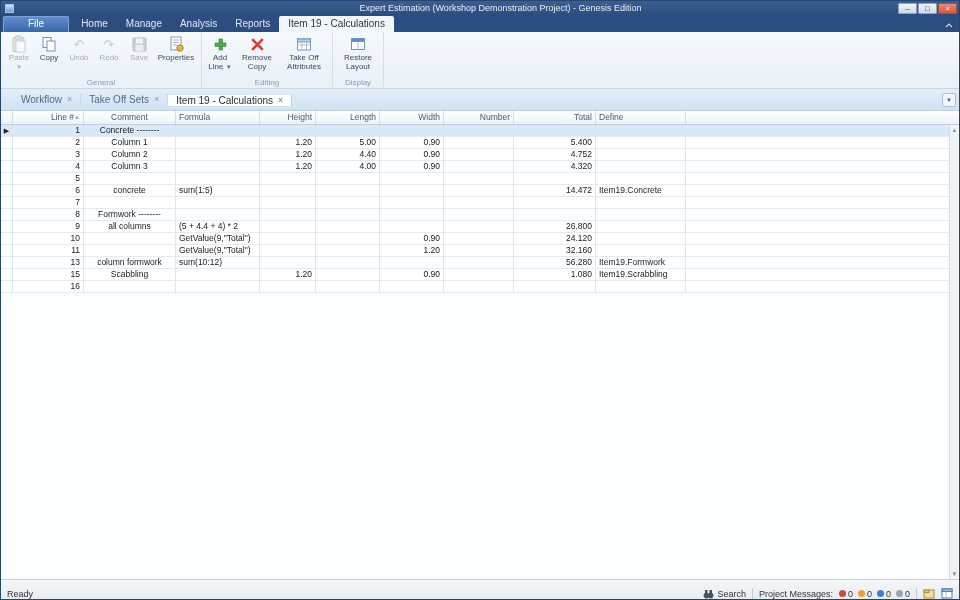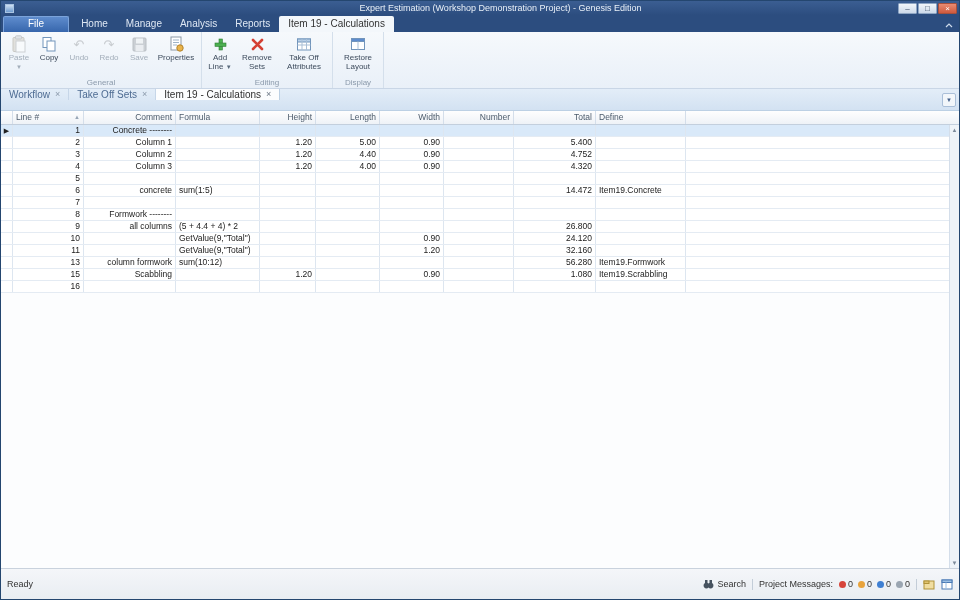--- a/index.html
+++ b/index.html
@@ -44,21 +44,21 @@
   .rbtn.disabled { color:#a3aeba; }
   .rbtn.disabled .ricon { opacity:.45; filter:grayscale(70%); }
   .lblwrap { font-size:8px; line-height:9px; }
   .drop { font-size:6px; color:#5a6b7d; }
   .rbtn.disabled .drop { color:#a3aeba; }
   .glyph-icon { font-size:13px; line-height:13px; color:#8d99a6; }
   .rgroup-label { font-size:8px; color:#8b9aab; text-align:center; height:11px; line-height:11px; }
 
   
   .doc-tabs { height:22px; flex:0 0 auto; background:linear-gradient(#e3edf8,#d3e2f2);
-              border-bottom:1px solid #bcd0e4; display:flex; align-items:flex-start; position:relative; }
+              border-bottom:1px solid #bcd0e4; display:flex; align-items:center; position:relative;padding-left:12px; }
   .dtab { display:flex; align-items:center; gap:5px; padding:0 8px; font-size:10px;
           color:#4d6b92; border-right:1px solid #c6d6e8; cursor:default; }
   .dtab.active { background:#fcfdfe; color:#2f2f2f; margin-bottom:-1px; border-right:1px solid #bcd0e4; }
   .tclose { color:#8b9aab; font-size:9px; line-height:9px; }
   .dtab.active .tclose { color:#6a7684; }
   .tab-list-btn { position:absolute; right:3px; top:4px; width:14px; height:14px;
                   background:#f2f6fa; border:1px solid #aabfd8; border-radius:2px;
                   font-size:6px; color:#44608a; display:flex; align-items:center; justify-content:center; }
 
   
@@ -71,40 +71,40 @@
   .hdr-line { display:flex; justify-content:space-between; align-items:center; }
   .sort { font-size:6px; color:#98a6b6; }
   .grid-row { display:flex; height:12px; flex:0 0 auto; border-bottom:1px solid #e4ebf3;
               background:#fff; font-size:8.5px; color:#222; }
   .grid-row.selected { background:#d9e9f9; }
   .cell { border-right:1px solid #dde6f0; padding:0 3px; line-height:11px;
           white-space:nowrap; overflow:hidden; }
   .rowmark { font-size:7px; line-height:11px; color:#222; }
 
   .c-sel     { flex:0 0 12px; padding:0; text-align:center; }
-  .c-line    { flex:0 0 71px; text-align:right; }
-  .c-comment { flex:0 0 92px; text-align:right; }
+  .c-line    { flex:0 0 71px; text-align:right;justify-content:flex-end; }
+  .c-comment { flex:0 0 92px; text-align:center; }
   .c-formula { flex:0 0 84px; text-align:left; }
   .c-height  { flex:0 0 56px; text-align:right; }
   .c-length  { flex:0 0 64px; text-align:right; }
   .c-width   { flex:0 0 64px; text-align:right; }
   .c-number  { flex:0 0 70px; text-align:right; }
   .c-total   { flex:0 0 82px; text-align:right; }
   .c-define  { flex:0 0 90px; text-align:left; }
   .c-fill    { flex:1; border-right:none; }
 
   .grid-empty { flex:1; background:#fcfdfe; }
   .vscroll { position:absolute; top:14px; right:0; bottom:0; width:10px; background:#eef3f8;
              border-left:1px solid #d4deea; display:flex; flex-direction:column;
              justify-content:space-between; align-items:center; }
   .varr { font-size:6px; color:#7c8a9a; line-height:10px; }
 
   
-  .statusbar { height:31px; flex:0 0 auto; background:linear-gradient(#f4f6f9,#e9edf2);
-               border-top:1px solid #c9d2dd; display:flex; align-items:center;
+  .statusbar { height:20px; flex:0 0 auto; background:linear-gradient(#f4f6f9,#e9edf2);
+               border-top:1px solid #c9d2dd; display:flex; align-items:flex-end;
                font-size:9px; color:#333; }
   .status-left { margin-left:6px; }
   .status-right { margin-left:auto; display:flex; align-items:center; gap:6px; margin-right:6px; }
   .sitem { display:inline-flex; align-items:center; gap:3px; }
   .ssep { width:1px; height:11px; background:#c3cdd8; }
   #msg-dots { display:inline-flex; align-items:center; gap:5px; }
   .msg { display:inline-flex; align-items:center; gap:2px; }
   .dot { width:7px; height:7px; border-radius:50%; display:inline-block; }
   .sicon { display:inline-flex; align-items:center; }
 </style>
@@ -207,21 +207,21 @@
               </svg>
           </span>
           <span class="lblwrap"><span>Add Line</span> <span class="drop">▼</span></span>
         </div>
         <div class="rbtn wide">
           <span class="ricon">
             <svg width="15" height="15">
                 <path d="M3 3 L12 12 M12 3 L3 12" stroke="#d43f33" stroke-width="2.6" stroke-linecap="round"></path>
               </svg>
           </span>
-          <span class="lblwrap"><span>Remove Sets</span></span>
+          <span class="lblwrap"><span>Remove Copy</span></span>
         </div>
         <div class="rbtn xwide">
           <span class="ricon">
             <svg width="16" height="15">
                 <rect x="1.5" y="2" width="13" height="11" fill="#fff" stroke="#7295bb"></rect>
                 <rect x="1.5" y="2" width="13" height="3" fill="#b8d0e8" stroke="#7295bb"></rect>
                 <line x1="6" y1="2" x2="6" y2="13" stroke="#a9bfd6"></line>
                 <line x1="10.5" y1="2" x2="10.5" y2="13" stroke="#a9bfd6"></line>
                 <line x1="1.5" y1="8" x2="14.5" y2="8" stroke="#a9bfd6"></line>
               </svg>

